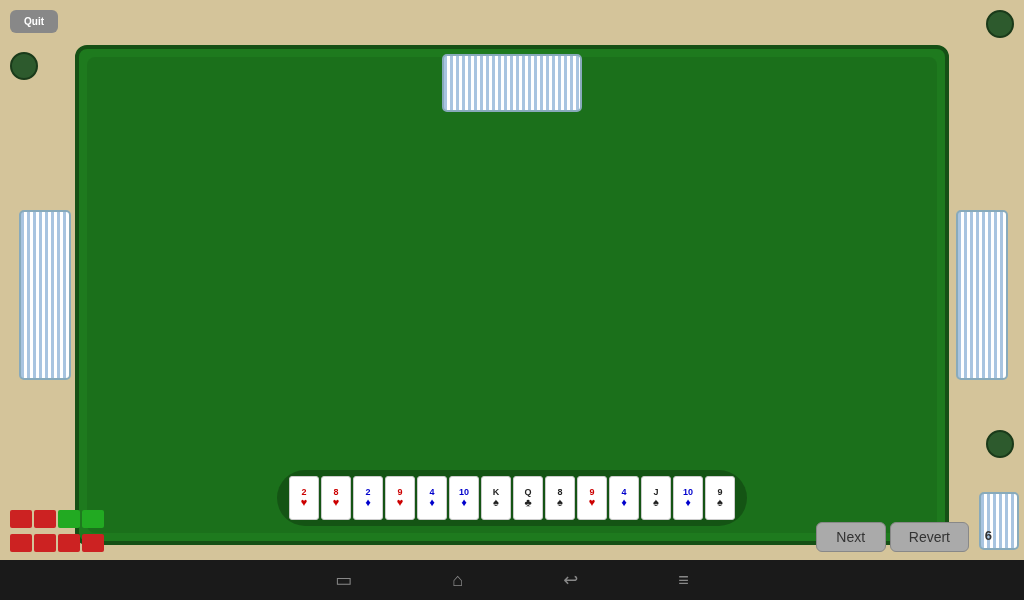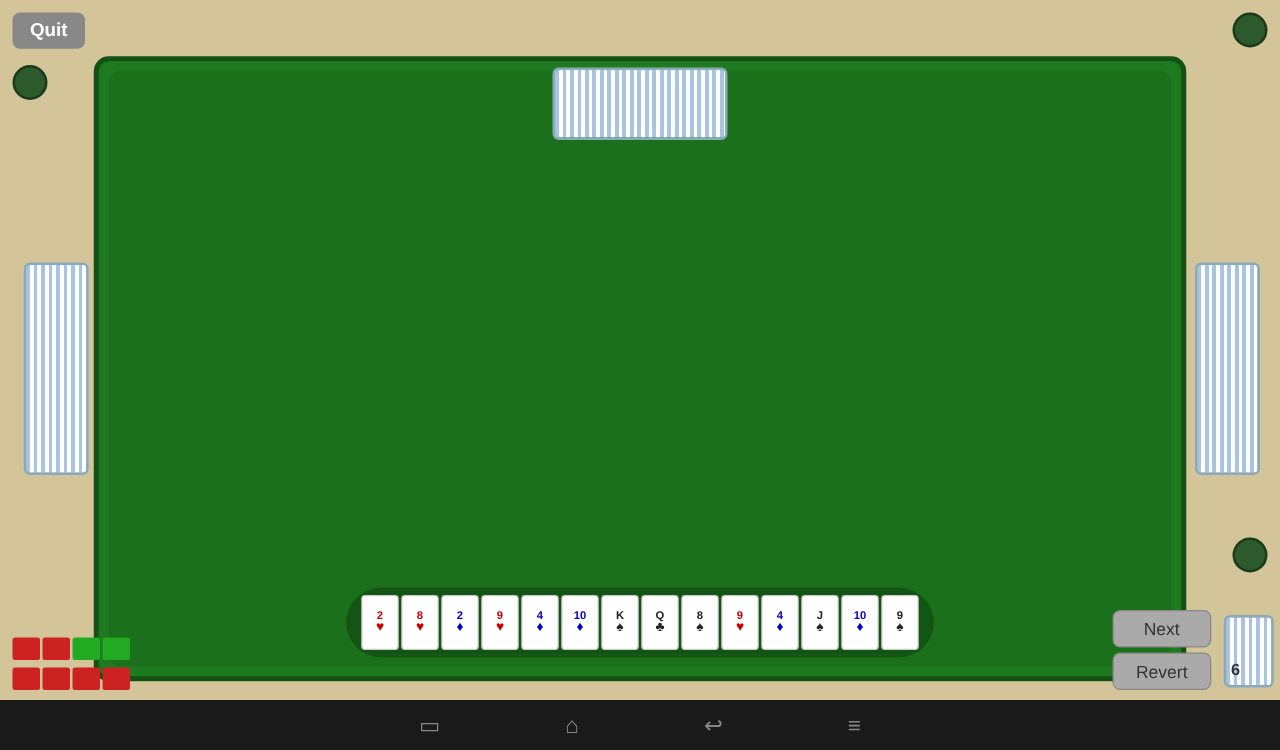--- a/index.html
+++ b/index.html
@@ -179,21 +179,21 @@
     
     .quit-button {
       position: absolute;
       top: 10px;
       left: 10px;
       background: #888;
       color: white;
       border: none;
       border-radius: 6px;
       padding: 6px 14px;
-      font-size: 15px;
+      font-size: 10px;
       font-weight: bold;
       cursor: pointer;
     }
 
     
     .green-circle {
       position: absolute;
       width: 28px;
       height: 28px;
       background: #2d5a2d;
@@ -240,21 +240,21 @@
 
     .bar-red { background: #cc2222; }
     .bar-green { background: #22aa22; }
 
     
     .action-buttons {
       position: absolute;
       bottom: 48px;
       right: 55px;
       display: flex;
-      flex-direction: column;
+      flex-direction: row;
       gap: 4px;
     }
 
     .action-btn {
       background: #aaa;
       border: 1px solid #888;
       border-radius: 6px;
       padding: 6px 18px;
       font-size: 14px;
       cursor: pointer;

